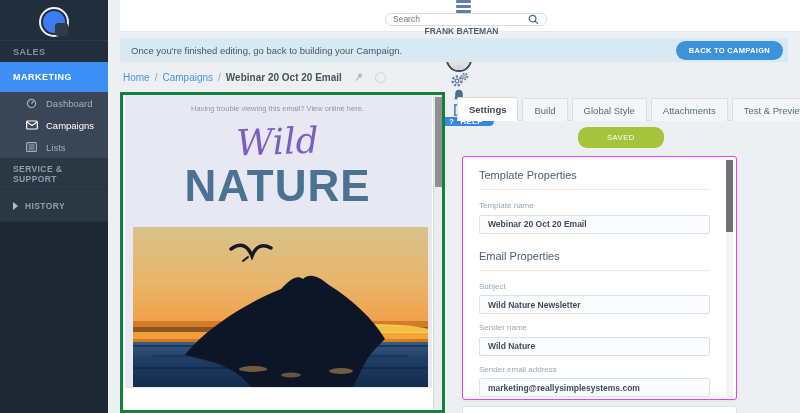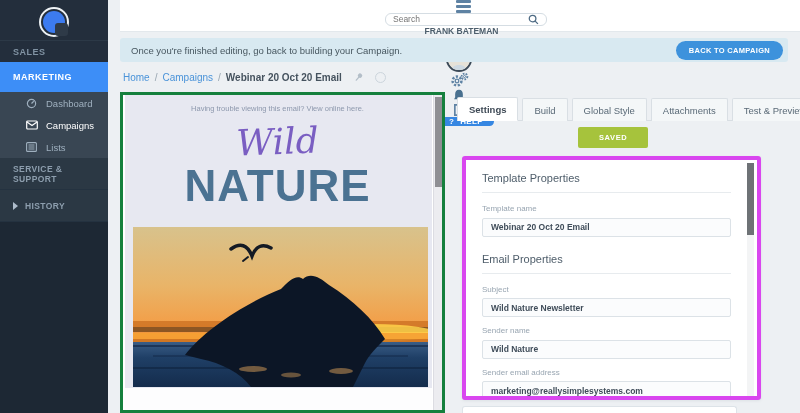--- a/index.html
+++ b/index.html
@@ -56,23 +56,23 @@
   .email-white { position:absolute; left:2px; top:293px; right:10px; bottom:0; background:#fdfdfe; }
   .view-online { position:absolute; left:0; right:10px; top:9px; text-align:center; font-size:7.5px; color:#8d98ad; }
   .brand-script { position:absolute; left:0; right:10px; top:26px; text-align:center; font-size:36px; font-style:italic; font-family:"DejaVu Serif",serif; color:#7a5ec2; transform:rotate(-2deg); }
   .brand-name { position:absolute; left:0; right:10px; top:66px; text-align:center; font-size:44px; font-weight:bold; letter-spacing:1px; color:#4b7292; }
   .hero { position:absolute; left:10px; top:132px; width:295px; height:160px; }
 
   
   #tabs { position:absolute; left:457px; top:96px; width:338px; height:25px; display:flex; align-items:flex-end; border-bottom:1px solid #d8dee3; }
   .tab { border:1px solid #d9dfe4; border-bottom:none; border-radius:2px 2px 0 0; background:#f4f7f8; padding:6px 11px 5px; font-size:9.5px; color:#5a6a77; margin-right:4px; position:relative; top:1px; cursor:pointer; white-space:nowrap; }
   .tab.active { background:#fff; color:#3f4a56; font-weight:bold; border-bottom:1px solid #fff; }
-  .saved { position:absolute; left:578px; top:127px; background:#a6c33c; color:#fff; font-size:7.5px; font-weight:bold; letter-spacing:.6px; padding:6px 21px; border-radius:2px; }
-
-  #card { position:absolute; left:462px; top:156px; width:299px; height:244px; background:#fff; border:4px solid #d946ef; border-radius:3px; box-shadow:0 1px 3px rgba(40,60,80,.08); padding:12px 26px 0 16px; overflow:hidden; }
+  .saved { position:absolute; left:578px; top:127px; background:#a6c33c; color:#fff; font-size:7.5px; font-weight:normal; letter-spacing:.6px; padding:6px 29px; border-radius:9px; }
+
+  #card { position:absolute; left:462px; top:156px; width:275px; height:244px; background:#fff; border:1px solid #d946ef; border-radius:3px; box-shadow:0 1px 3px rgba(40,60,80,.08); padding:12px 26px 0 16px; overflow:hidden; }
   .card-scroll { position:absolute; top:3px; right:3px; width:7px; height:238px; background:#f3f4f5; }
   .card-thumb { position:absolute; left:0; top:0; width:7px; height:72px; background:#6e7276; cursor:pointer; }
   .sec-title { font-size:11px; color:#4e5d6a; padding-bottom:8px; border-bottom:1px solid #e7ebee; margin-bottom:11px; }
   .sec-title.second { margin-top:16px; }
   .field { margin-bottom:9px; }
   .field label { display:block; font-size:8px; color:#98a5b1; margin-bottom:3px; }
   .field input { width:100%; height:19px; border:1px solid #dce2e7; background:#fbfcfd; border-radius:2px; font-size:8.5px; font-weight:bold; color:#3f4c59; padding:0 8px; font-family:inherit; outline:none; }
   #card2 { position:absolute; left:462px; top:406px; width:275px; height:7px; background:#fff; border:1px solid #dde3e8; border-bottom:none; border-radius:3px 3px 0 0; }
 
   svg { display:block; }

